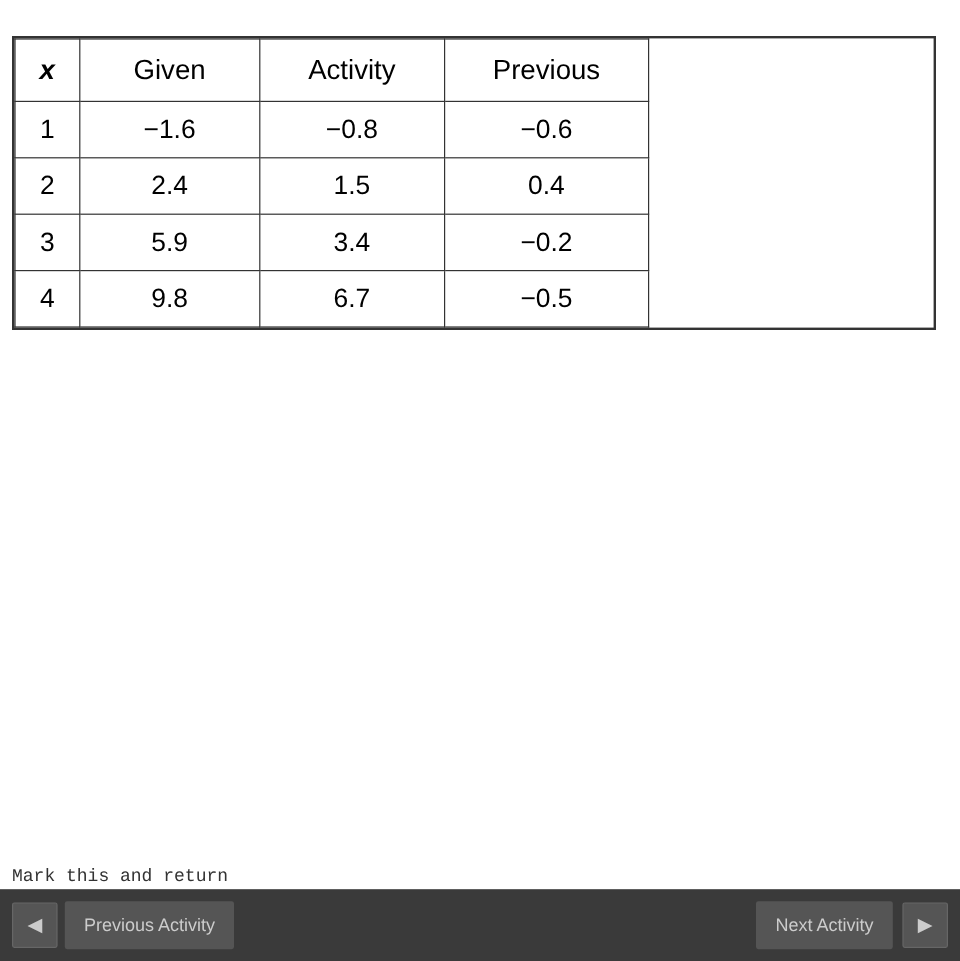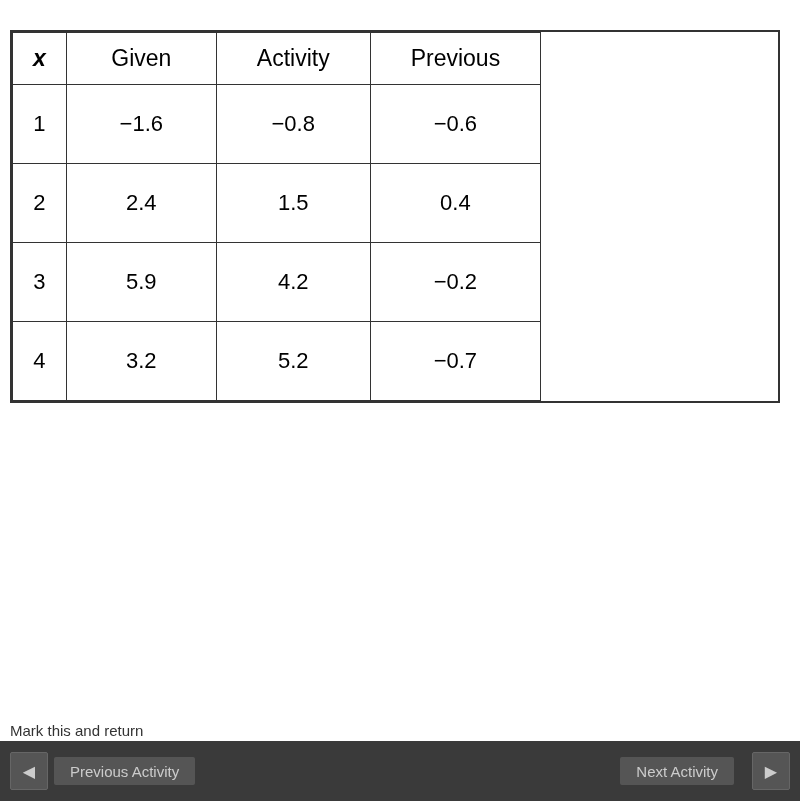--- a/index.html
+++ b/index.html
@@ -33,21 +33,21 @@
       margin-top: 10px;
     }
 
     table {
       border-collapse: collapse;
       font-size: 22px;
     }
 
     table th, table td {
       border: 1px solid #333;
-      padding: 26px 30px;
+      padding: 10px 30px;
       text-align: center;
     }
 
     table thead tr th {
       font-weight: normal;
       background: #ffffff;
       font-size: 23px;
       padding: 12px 40px;
     }
 
@@ -79,47 +79,47 @@
       justify-content: space-between;
       padding: 0 10px;
     }
 
     .mark-text {
       position: absolute;
       bottom: 62px;
       left: 10px;
       font-size: 15px;
       color: #333;
-      font-family: Liberation Sans, sans-serif;
+      font-family: Liberation Mono, monospace;
     }
 
     .nav-button {
       background-color: #555;
       color: #ccc;
       border: none;
       padding: 8px 16px;
       font-size: 15px;
       cursor: pointer;
       display: flex;
       align-items: center;
       gap: 8px;
-      height: 28px;
+      height: 40px;
       border-radius: 2px;
     }
 
     .nav-left {
       display: flex;
       align-items: center;
       gap: 6px;
     }
 
     .nav-right {
       display: flex;
       align-items: center;
-      gap: 18px;
+      gap: 8px;
     }
 
     .square-btn {
       width: 38px;
       height: 38px;
       background-color: #555;
       border: 1px solid #666;
       display: flex;
       align-items: center;
       justify-content: center;
@@ -155,28 +155,28 @@
         </tr>
         <tr>
           <td>2</td>
           <td>2.4</td>
           <td>1.5</td>
           <td>0.4</td>
         </tr>
         <tr>
           <td>3</td>
           <td>5.9</td>
-          <td>4.2</td>
+          <td>3.4</td>
           <td>−0.2</td>
         </tr>
         <tr>
           <td>4</td>
-          <td>3.2</td>
-          <td>5.2</td>
-          <td>−0.7</td>
+          <td>9.8</td>
+          <td>6.7</td>
+          <td>−0.5</td>
         </tr>
       </tbody>
     </table>
   </div>
 </div>
 
 <div class="mark-text">Mark this and return</div>
 
 <div class="bottom-bar">
   <div class="nav-left">

